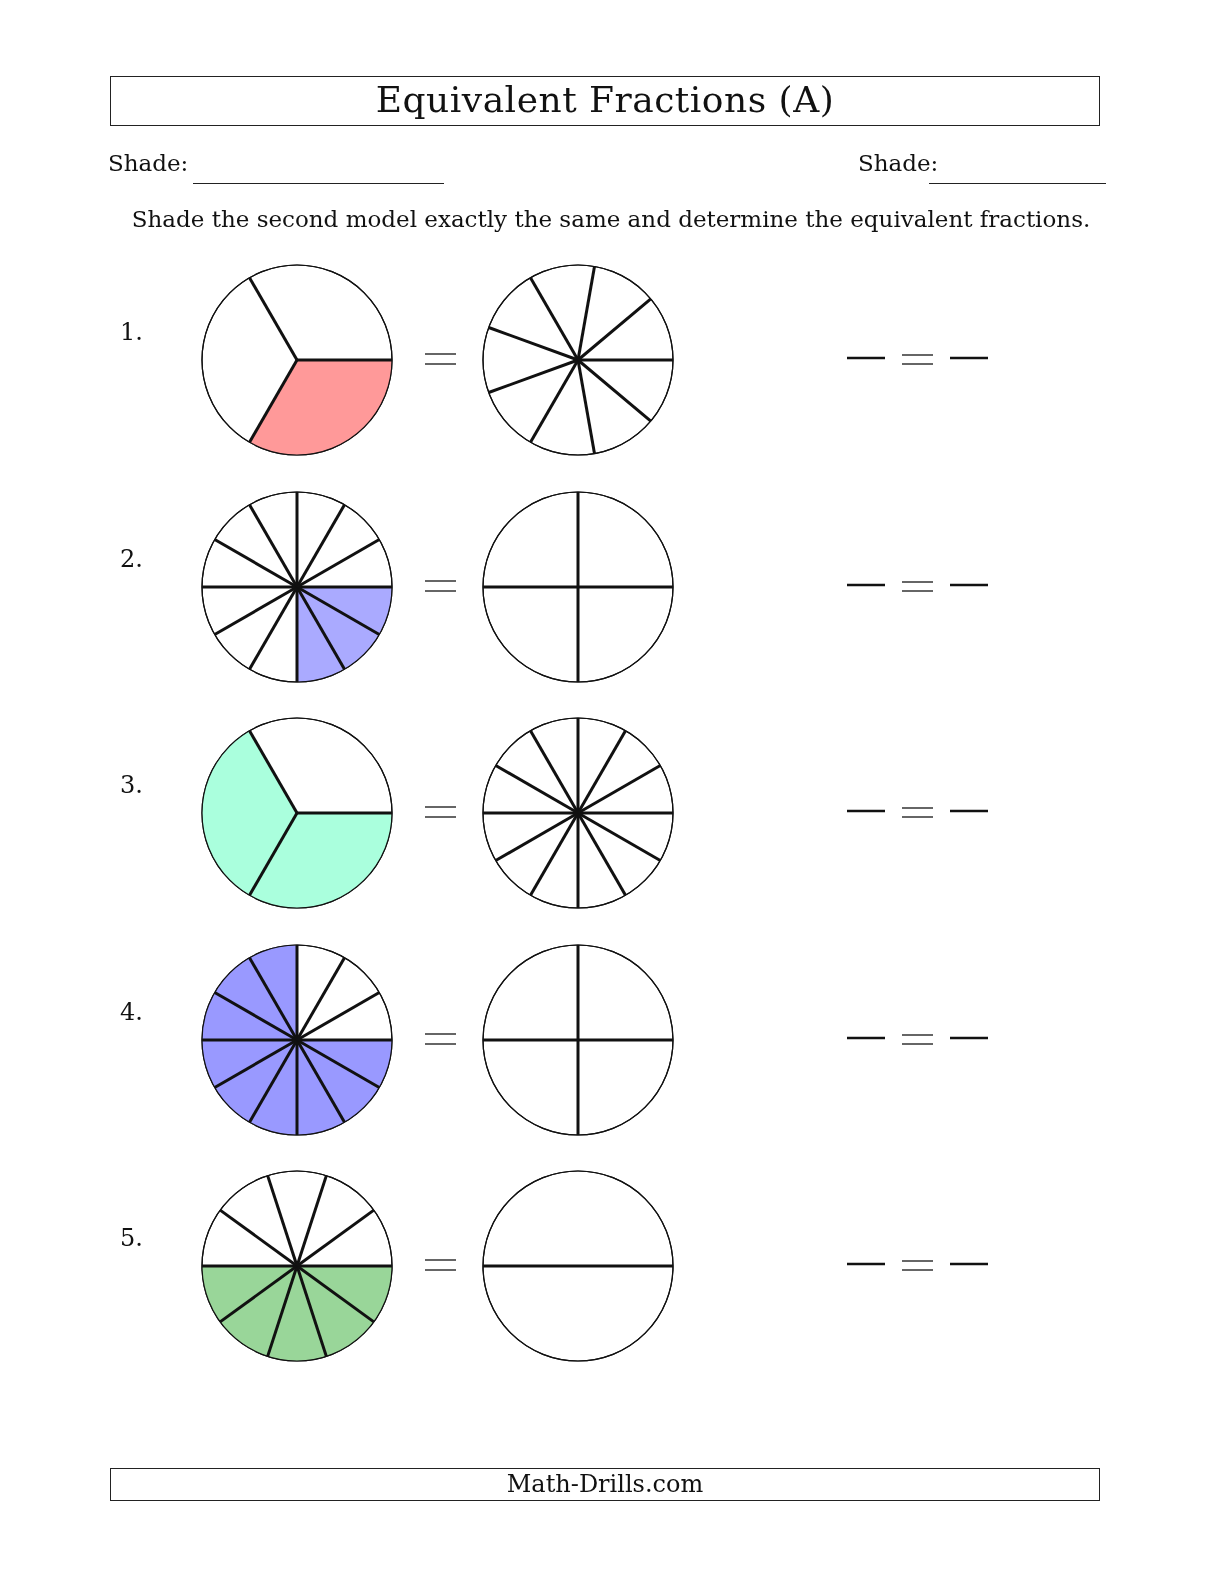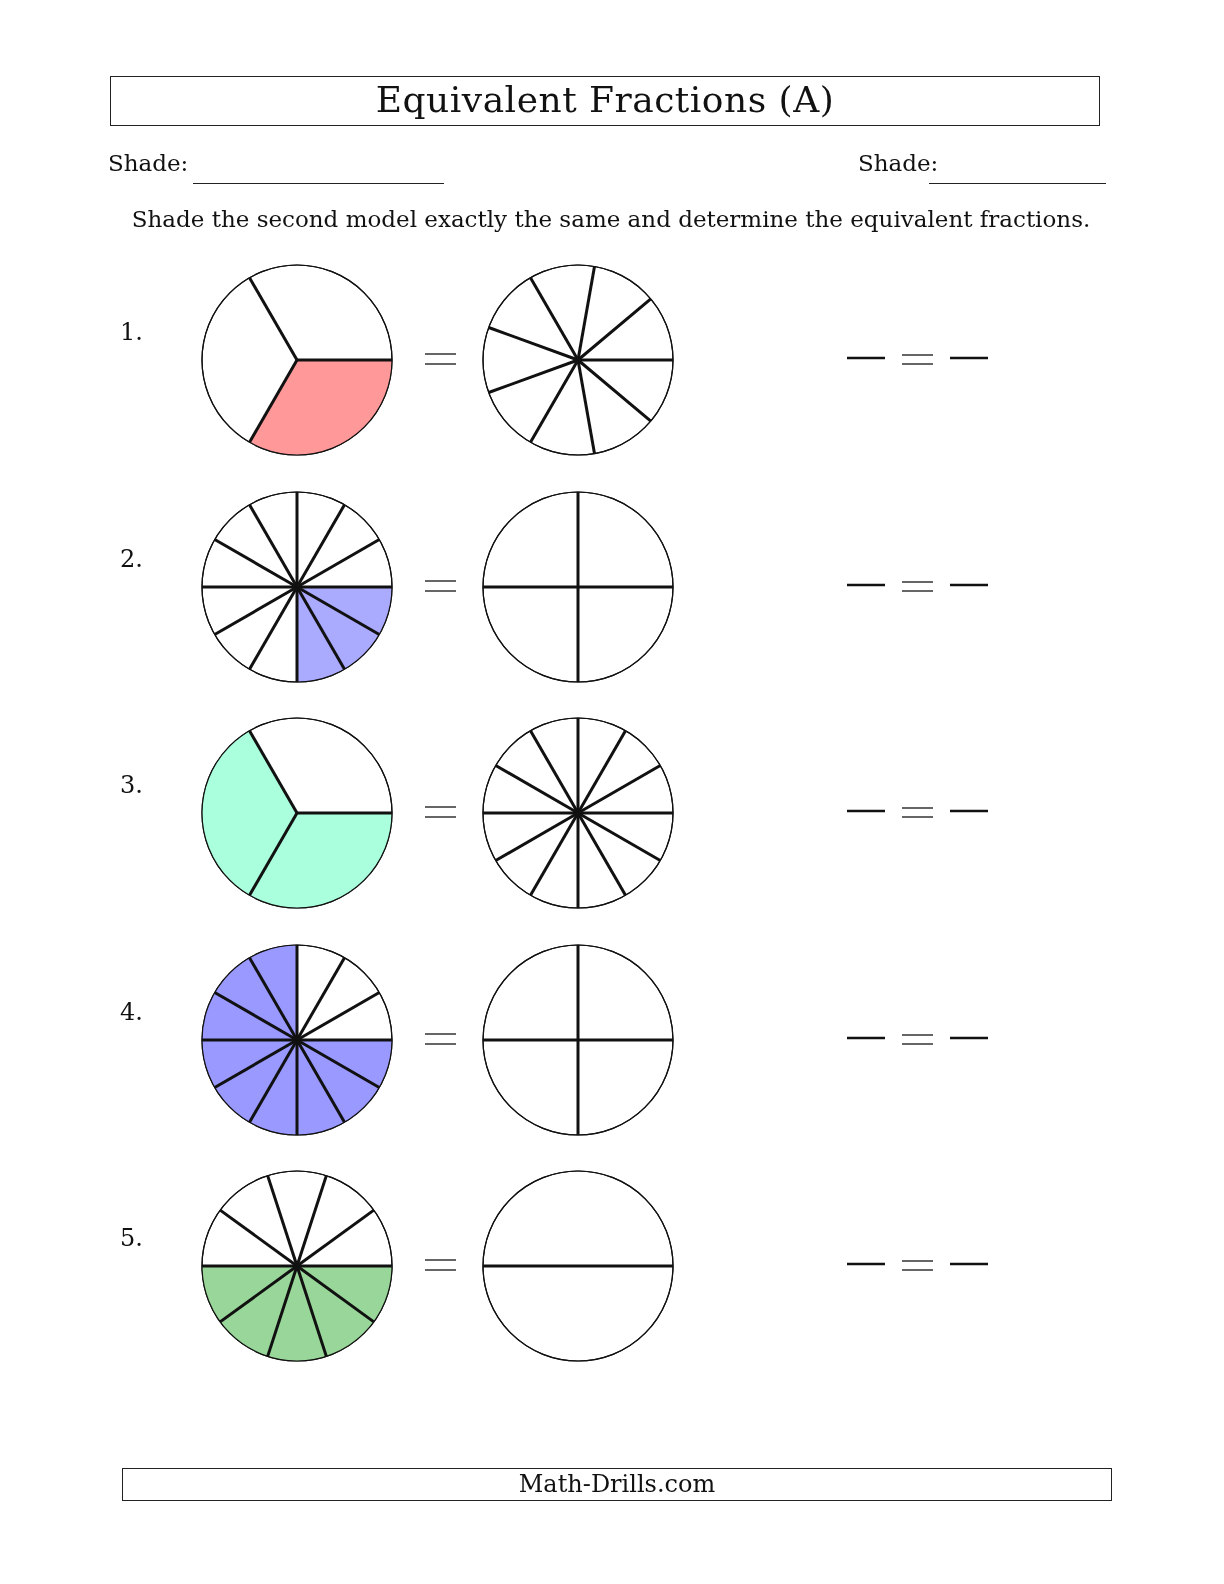--- a/index.html
+++ b/index.html
@@ -6,21 +6,21 @@
   body { width:1224px; height:1584px; position:relative; font-family:"DejaVu Serif","Liberation Serif",serif; color:#111; overflow:hidden; }
   .title-box { position:absolute; left:110px; top:76px; width:990px; height:50px; border:1.5px solid #222; box-sizing:border-box; text-align:center; }
   .title-box span { font-size:36px; line-height:46px; letter-spacing:0.5px; }
   .name-label { position:absolute; left:108px; top:150px; font-size:23px; }
   .name-line { position:absolute; left:193px; top:183px; width:251px; border-top:1.5px solid #222; }
   .date-label { position:absolute; left:858px; top:150px; font-size:23px; }
   .date-line { position:absolute; left:929px; top:183px; width:177px; border-top:1.5px solid #222; }
   .instructions { position:absolute; left:5px; width:1212px; top:206px; text-align:center; font-size:23px; }
   .problem-num { position:absolute; left:120px; font-size:24px; }
   svg.models { position:absolute; left:0; top:0; }
-  .footer-box { position:absolute; left:122px; top:1468px; width:990px; height:33px; border:1.5px solid #222; box-sizing:border-box; text-align:center; }
+  .footer-box { position:absolute; left:110px; top:1468px; width:990px; height:33px; border:1.5px solid #222; box-sizing:border-box; text-align:center; }
   .footer-box span { font-size:24px; line-height:30px; }
 </style>
 </head>
 <body>
 
 <div class="title-box">
   <span>Equivalent Fractions (A)</span>
 </div>
 
 <div class="name-label">Shade:</div>

